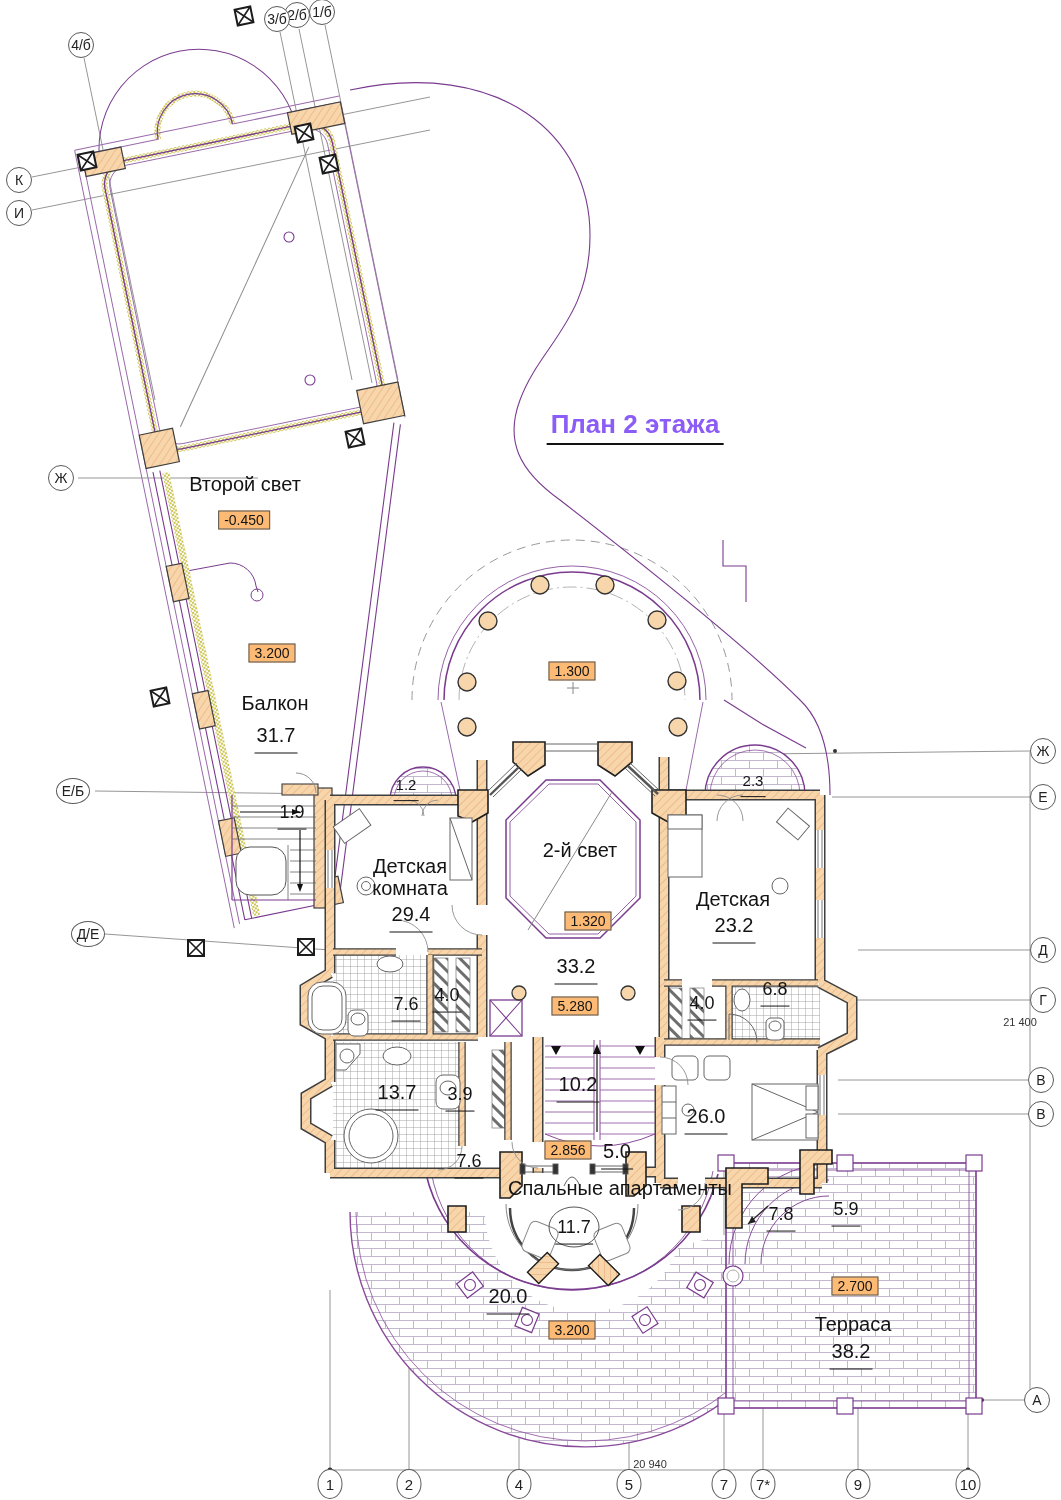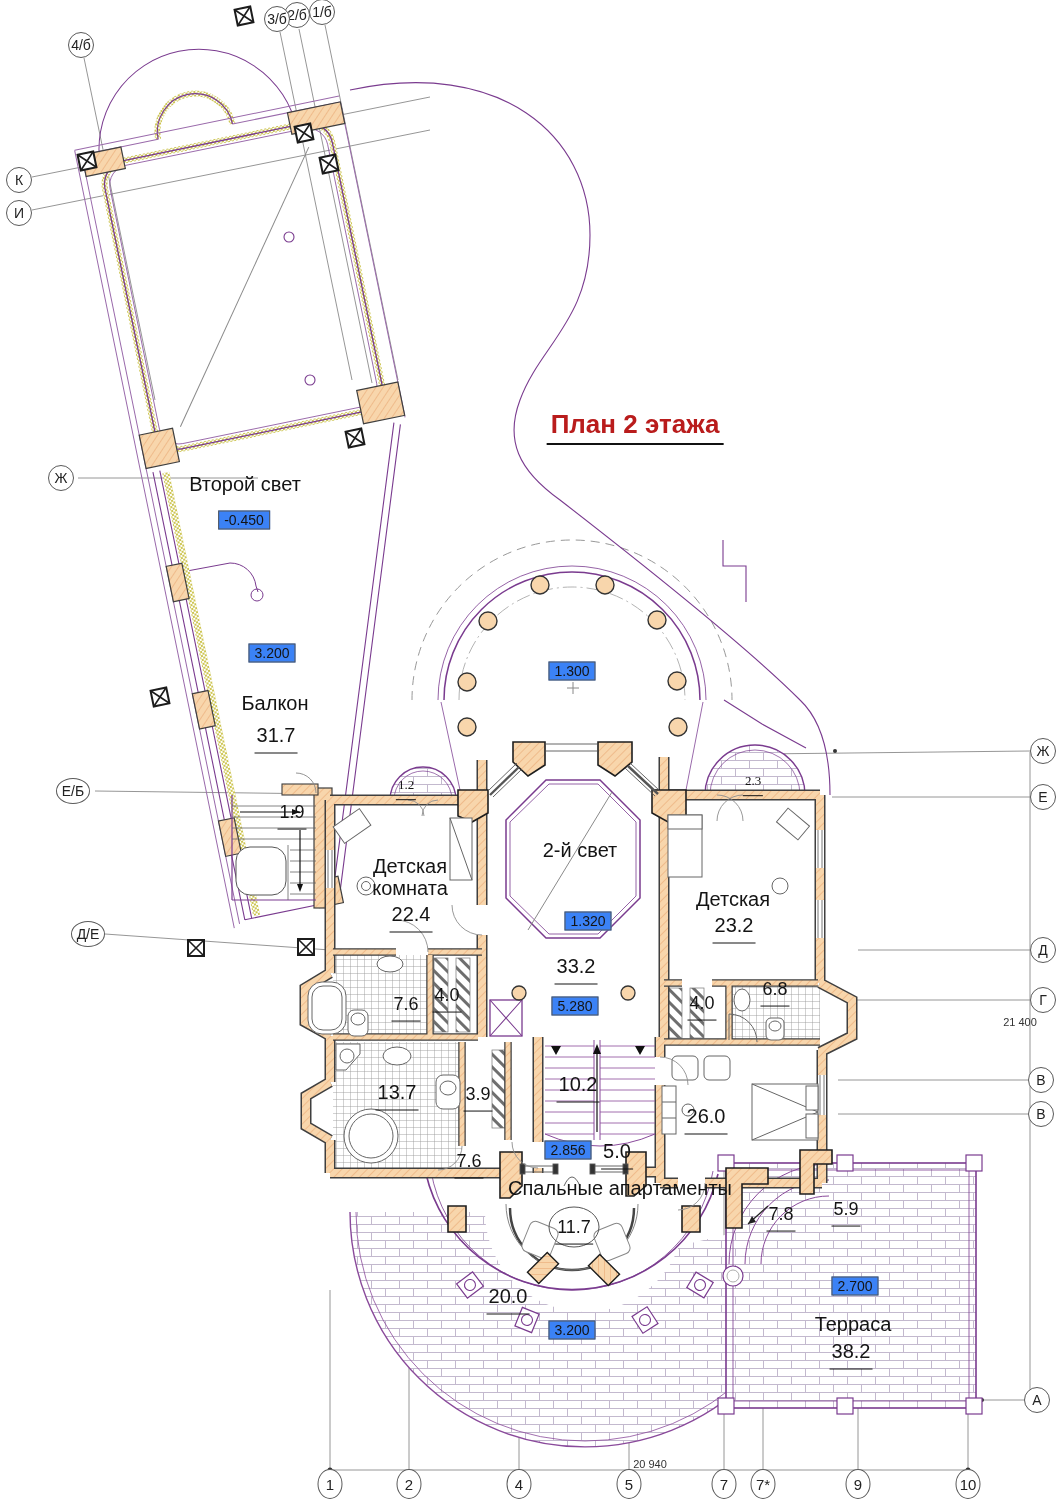--- a/index.html
+++ b/index.html
@@ -1,31 +1,31 @@
 <!DOCTYPE html>
 <html><head>
 <meta charset="utf-8">
 <style>
   html,body{margin:0;padding:0;background:#fff;}
   #stage{position:relative;width:1061px;height:1500px;background:#fff;overflow:hidden;
          font-family:"Liberation Sans",sans-serif;}
   svg{position:absolute;left:0;top:0;}
   .lbl{position:absolute;transform:translate(-50%,-50%);color:#141414;white-space:nowrap;
        text-align:center;line-height:1.05;}
-  .n20{font-size:20px;} .n18{font-size:18px;} .n15{font-size:13px;font-family:Liberation Serif, serif;}
+  .n20{font-size:20px;} .n18{font-size:18px;} .n15{font-size:15px;}
   .u span{border-bottom:1.7px solid #141414;padding:0 2px 7px;}
-  .box{position:absolute;transform:translate(-50%,-50%);border:1.2px solid #555;background:#3b82f6;
+  .box{position:absolute;transform:translate(-50%,-50%);border:1.2px solid #555;background:#fdba74;
        padding:0 5px 1px;font-size:14px;color:#141414;white-space:nowrap;}
   .axis{position:absolute;width:26px;height:26px;border:1.2px solid #5a5a5a;border-radius:50%;
         background:#fff;display:flex;align-items:center;justify-content:center;font-size:14px;
         color:#222;transform:translate(-50%,-50%);box-sizing:border-box;}
   .axis.wide{width:34px;}
   .axis.tall{width:25px;height:30px;font-size:15px;}
   #title{position:absolute;transform:translate(-50%,-50%);font-size:26px;font-weight:bold;
-         color:#b91c1c;border-bottom:2.5px solid #111;padding:0 4px 3px;white-space:nowrap;}
+         color:#8b5cf6;border-bottom:2.5px solid #111;padding:0 4px 3px;white-space:nowrap;}
   .vdim{transform:translate(-50%,-50%) rotate(-90deg);}
   .dim{position:absolute;font-size:11px;color:#333;transform:translate(-50%,-50%);white-space:nowrap;text-align:right;}
 </style>
 </head>
 <body>
 
 <div id="stage">
 
 <svg width="1061" height="1500" viewBox="0 0 1061 1500">
 <defs>
@@ -357,37 +357,37 @@
 <div class="lbl n20" style="left:275px;top:703px">Балкон</div>
 <div class="lbl n20 u" style="left:276px;top:735px"><span>31.7</span></div>
 <div class="lbl n18 u" style="left:292px;top:812px"><span>1.9</span></div>
 
 <div class="box" style="left:572px;top:671px">1.300</div>
 <div class="lbl n15 u" style="left:406px;top:785px"><span>1.2</span></div>
 <div class="lbl n15 u" style="left:753px;top:781px"><span>2.3</span></div>
 
 <div class="lbl n20" style="left:410px;top:866px">Детская</div>
 <div class="lbl n20" style="left:410px;top:888px">комната</div>
-<div class="lbl n20 u" style="left:411px;top:914px"><span>22.4</span></div>
+<div class="lbl n20 u" style="left:411px;top:914px"><span>29.4</span></div>
 
 <div class="lbl n20" style="left:580px;top:850px">2-й свет</div>
 <div class="box" style="left:588px;top:921px">1.320</div>
 <div class="lbl n20 u" style="left:576px;top:966px"><span>33.2</span></div>
 <div class="box" style="left:575px;top:1006px">5.280</div>
 
 <div class="lbl n20" style="left:733px;top:899px">Детская</div>
 <div class="lbl n20 u" style="left:734px;top:925px"><span>23.2</span></div>
 
 <div class="lbl n18 u" style="left:406px;top:1004px"><span>7.6</span></div>
 <div class="lbl n18 u" style="left:447px;top:995px"><span>4.0</span></div>
 <div class="lbl n18 u" style="left:702px;top:1003px"><span>4.0</span></div>
 <div class="lbl n18 u" style="left:775px;top:989px"><span>6.8</span></div>
 
 <div class="lbl n20 u" style="left:397px;top:1092px"><span>13.7</span></div>
-<div class="lbl n18 u" style="left:478px;top:1094px"><span>3.9</span></div>
+<div class="lbl n18 u" style="left:460px;top:1094px"><span>3.9</span></div>
 <div class="lbl n20 u" style="left:578px;top:1084px"><span>10.2</span></div>
 <div class="lbl n20 u" style="left:706px;top:1116px"><span>26.0</span></div>
 
 <div class="box" style="left:568px;top:1150px">2.856</div>
 <div class="lbl n20 u" style="left:617px;top:1151px"><span>5.0</span></div>
 <div class="lbl n18 u" style="left:469px;top:1161px"><span>7.6</span></div>
 
 <div class="lbl n20" style="left:620px;top:1188px">Спальные апартаменты</div>
 <div class="lbl n18 u" style="left:574px;top:1227px"><span>11.7</span></div>
 <div class="lbl n18 u" style="left:781px;top:1214px"><span>7.8</span></div>

